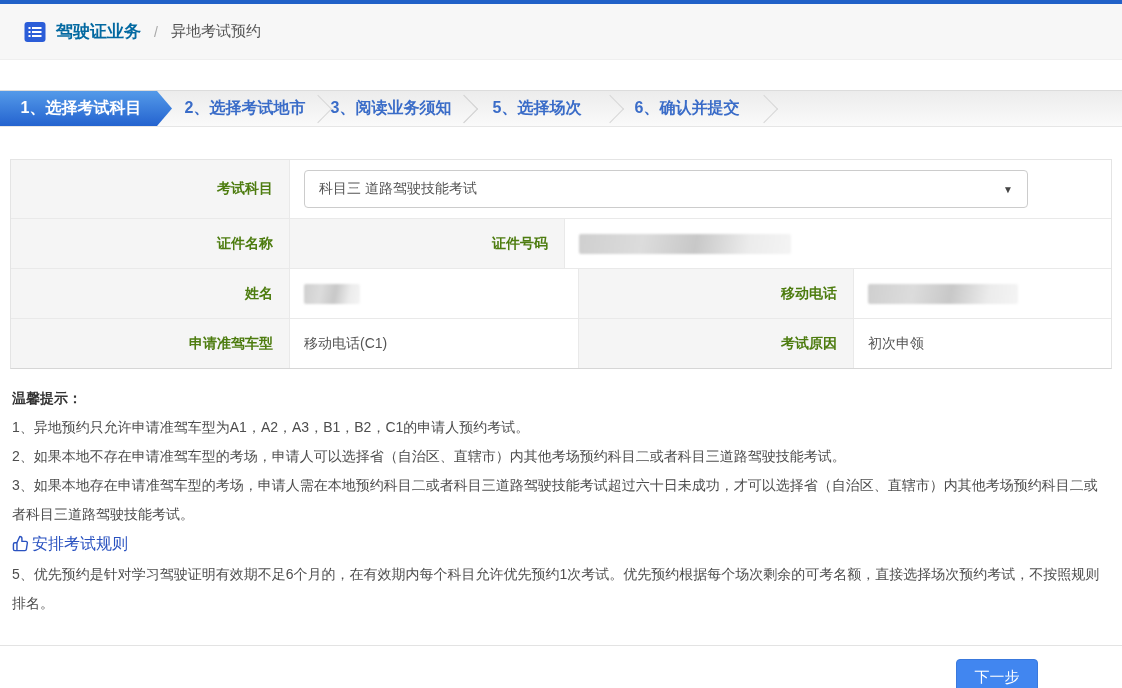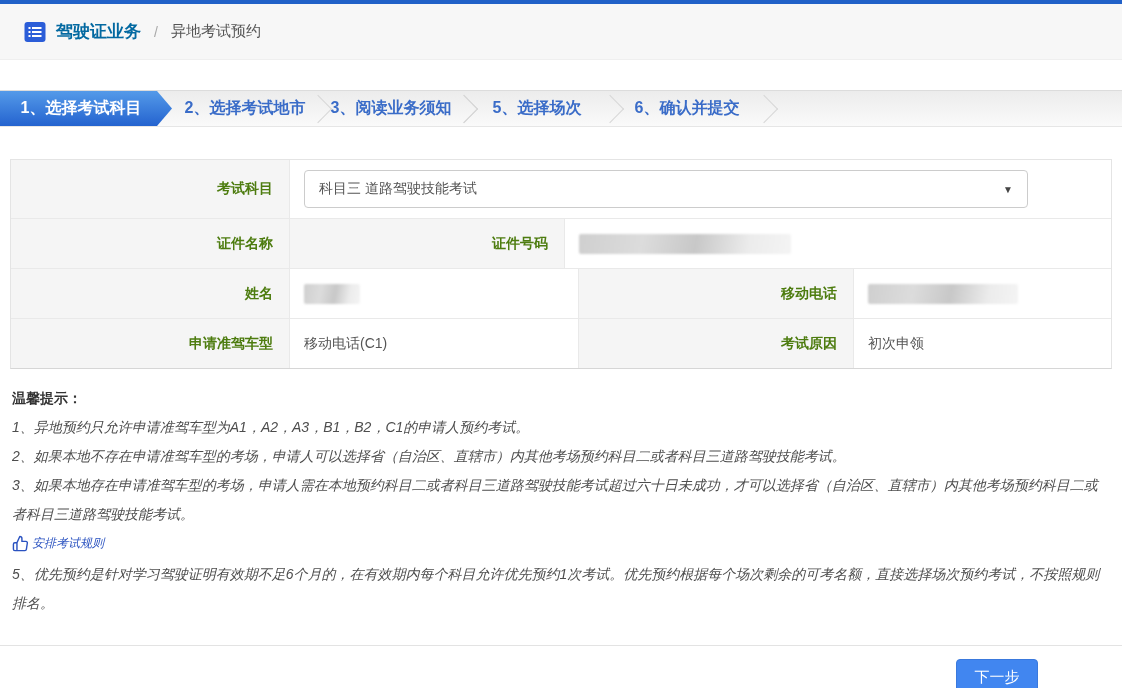--- a/index.html
+++ b/index.html
@@ -47,22 +47,22 @@
             padding:0 14px; color:#555; font-size:14px; background:#fff; cursor:pointer; }
   .caret { font-size:10px; color:#444; }
   
   .redact { display:inline-block; height:20px; border-radius:2px;
             background:linear-gradient(100deg,#cfcfcf 0%,#dcdcdc 30%,#c8c8c8 55%,#ececec 80%,#f4f4f4 100%);
             filter:blur(1.2px); }
   .r-name { width:56px; } .r-id { width:212px; } .r-phone { width:150px; }
   
   .tips { padding:15px 12px 0; color:#4d4d4d; font-size:14px; }
   .tips-title { font-weight:bold; color:#333; line-height:29px; }
-  .tip { line-height:29px;font-style:italic; }
-  .rules-link { color:#2a52c0; font-size:12px; text-decoration:none;
+  .tip { line-height:29px; }
+  .rules-link { color:#2a52c0; font-size:16px; text-decoration:none;
                 display:inline-flex; align-items:center; gap:3px; vertical-align:-2px; cursor:pointer; }
   .rules-link svg { display:block; }
   
   .divider { margin-top:27px; border-top:1px solid #e3e3e3; }
   .btn-row { display:flex; justify-content:flex-end; padding:13px 84px 0 0; }
   .next-btn { width:82px; height:36px; background:#4186f0; color:#fff; font-size:15px;
               border:1px solid #3a79dd; border-radius:4px; cursor:pointer;
               font-family:inherit; }
 </style>
 </head>

